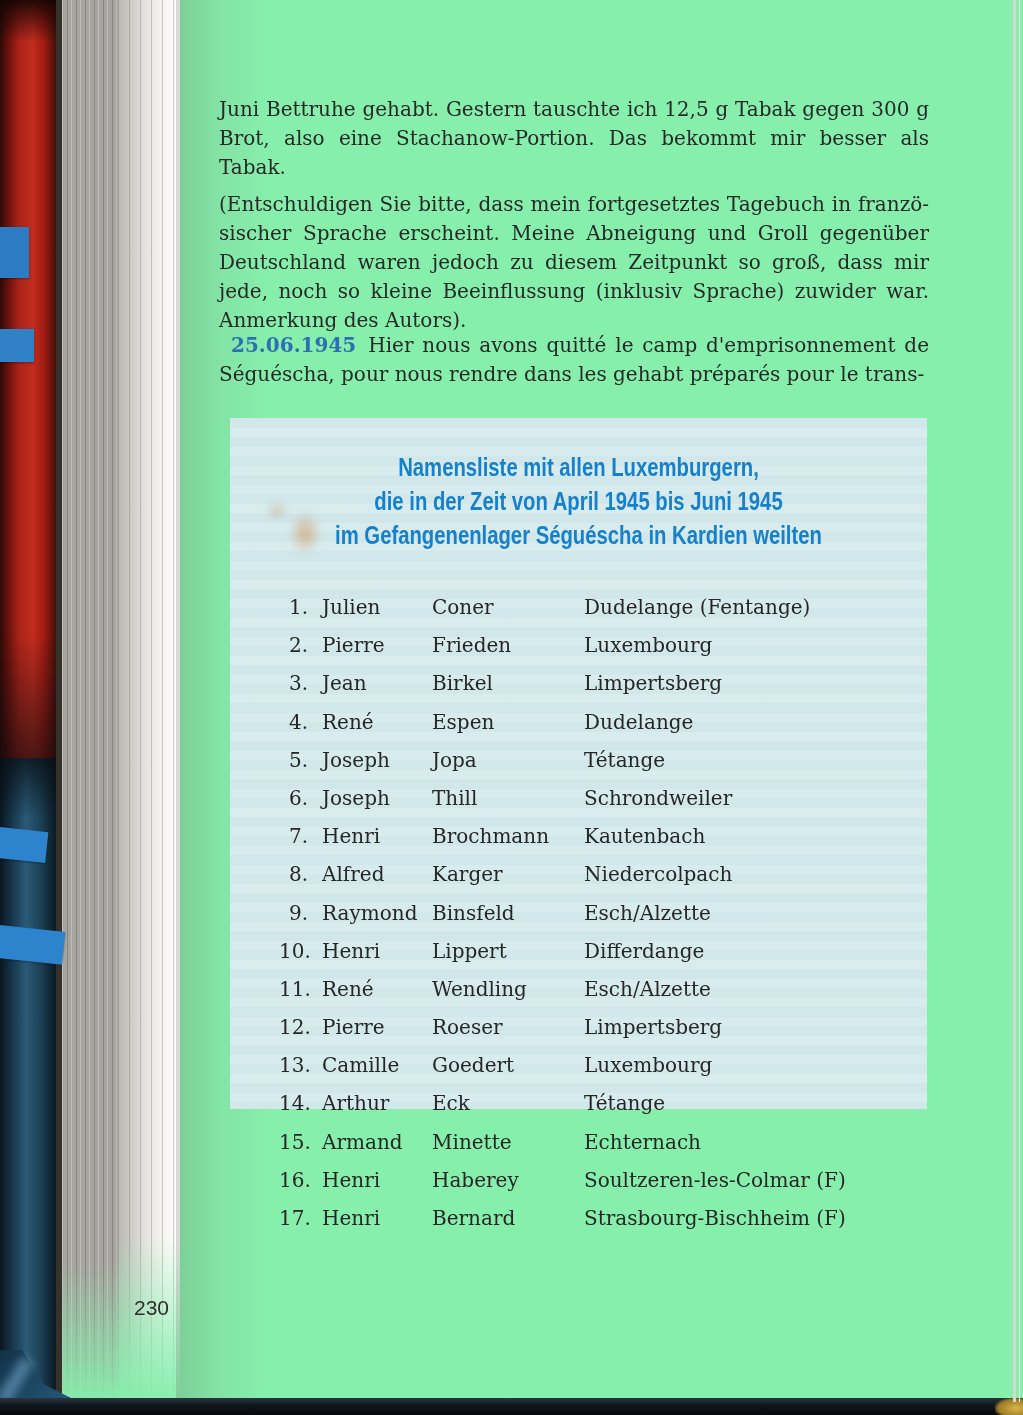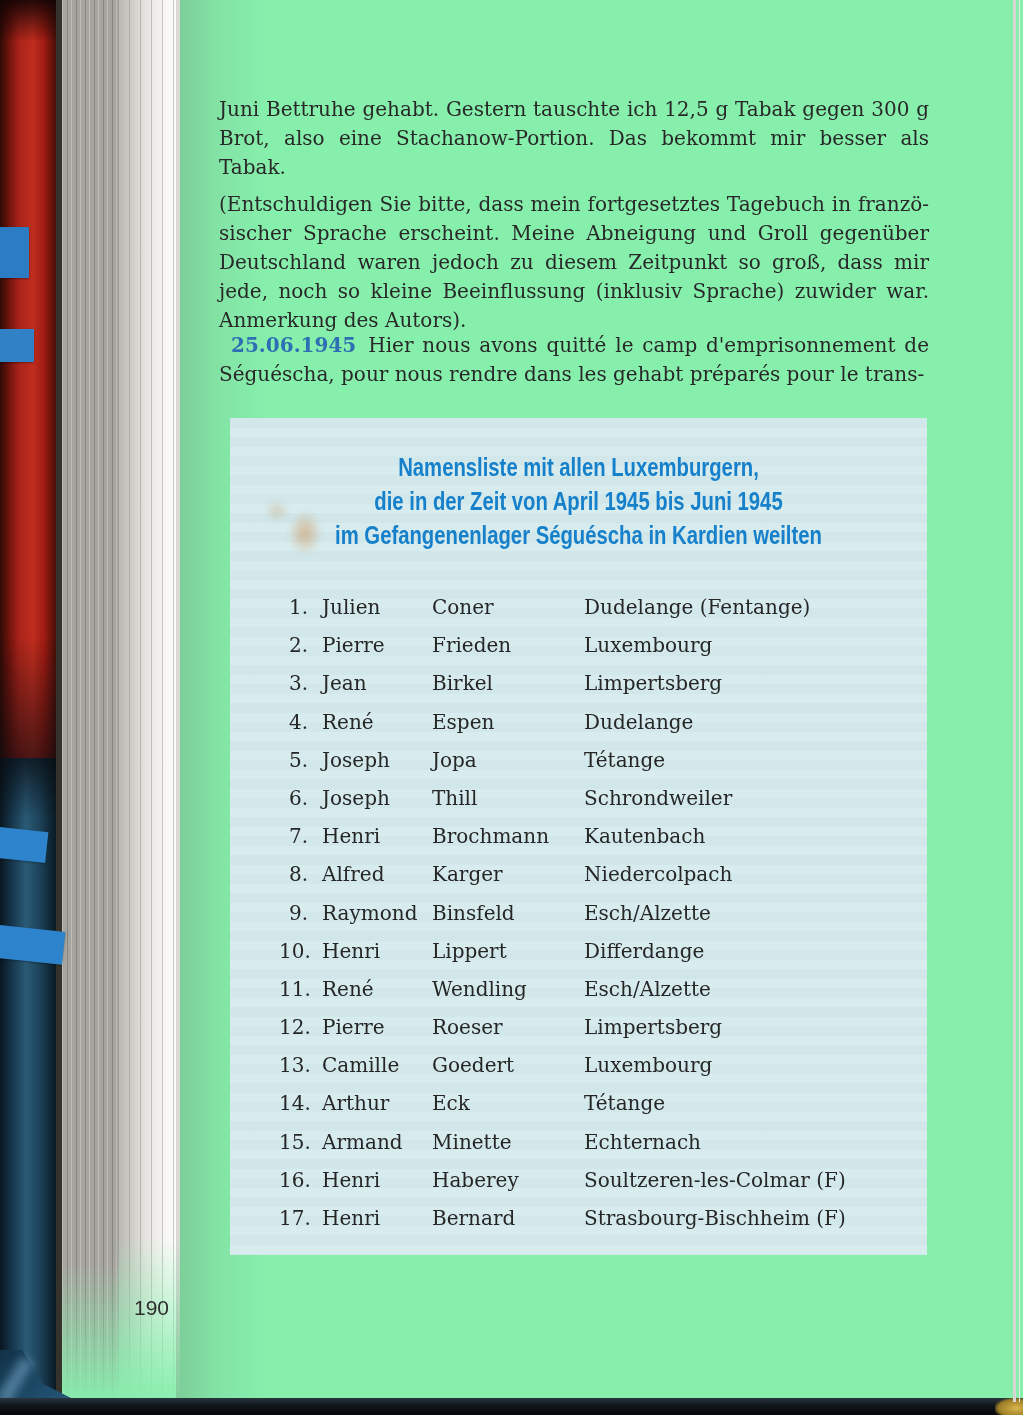--- a/index.html
+++ b/index.html
@@ -53,21 +53,21 @@
   .right-edge2{position:absolute;right:3px;top:0;width:1px;height:1402px;background:#e9e7e3;}
 
   
   .para{position:absolute;left:219px;width:710px;color:#282828;font-size:20px;line-height:29px;}
   .jline{text-align:justify;text-align-last:justify;height:29px;white-space:nowrap;}
   .jline.last{text-align-last:left;}
   #para1{top:95px;} #para2{top:190px;} #para3{top:331px;}
   .entry-date{font-weight:bold;margin-right:12px;margin-left:12px;}
 
   
-  .namelist-box{position:absolute;left:230px;top:418px;width:697px;height:837px;background:#d9edef;}
+  .namelist-box{position:absolute;left:230px;top:418px;width:697px;height:691px;background:#d9edef;}
   .namelist-box:before{content:"";position:absolute;inset:0;opacity:.55;
     background:repeating-linear-gradient(180deg,rgba(125,165,180,.14) 0 10px,rgba(125,165,180,.02) 10px 19px,rgba(125,165,180,.16) 19px 29px,rgba(125,165,180,.03) 29px 38px);}
   .smudge{position:absolute;left:52px;top:84px;width:46px;height:62px;filter:blur(3px);
     background:radial-gradient(closest-side,rgba(205,130,60,.5),rgba(205,130,60,0) 72%);}
   .smudge2{position:absolute;left:30px;top:78px;width:34px;height:30px;filter:blur(3px);
     background:radial-gradient(closest-side,rgba(190,140,80,.35),rgba(190,140,80,0) 70%);}
   .box-title{position:absolute;top:32px;left:0;right:0;text-align:center;
     font-family:"Liberation Sans", sans-serif;font-weight:bold;font-size:26px;line-height:34px;
     color:#1680ca;transform:scaleX(.78);transform-origin:center;letter-spacing:0;}
   .entries{position:absolute;left:49px;top:175px;right:10px;color:#262626;font-size:20px;}
@@ -221,21 +221,21 @@
         </div>
         <div class="row">
           <span class="c-num">17.</span>
           <span class="c-first">Henri</span>
           <span class="c-last">Bernard</span>
           <span class="c-place">Strasbourg-Bischheim (F)</span>
         </div>
       </div>
   </div>
 
-  <div class="page-number">190</div>
+  <div class="page-number">230</div>
 
   <div class="cover-corner"></div>
   <div class="corner-highlight"></div>
   <div class="bottom-cover"></div>
   <div class="corner-gold"></div>
   <div class="right-edge"></div>
   <div class="right-edge2"></div>
 
 </div>
 

